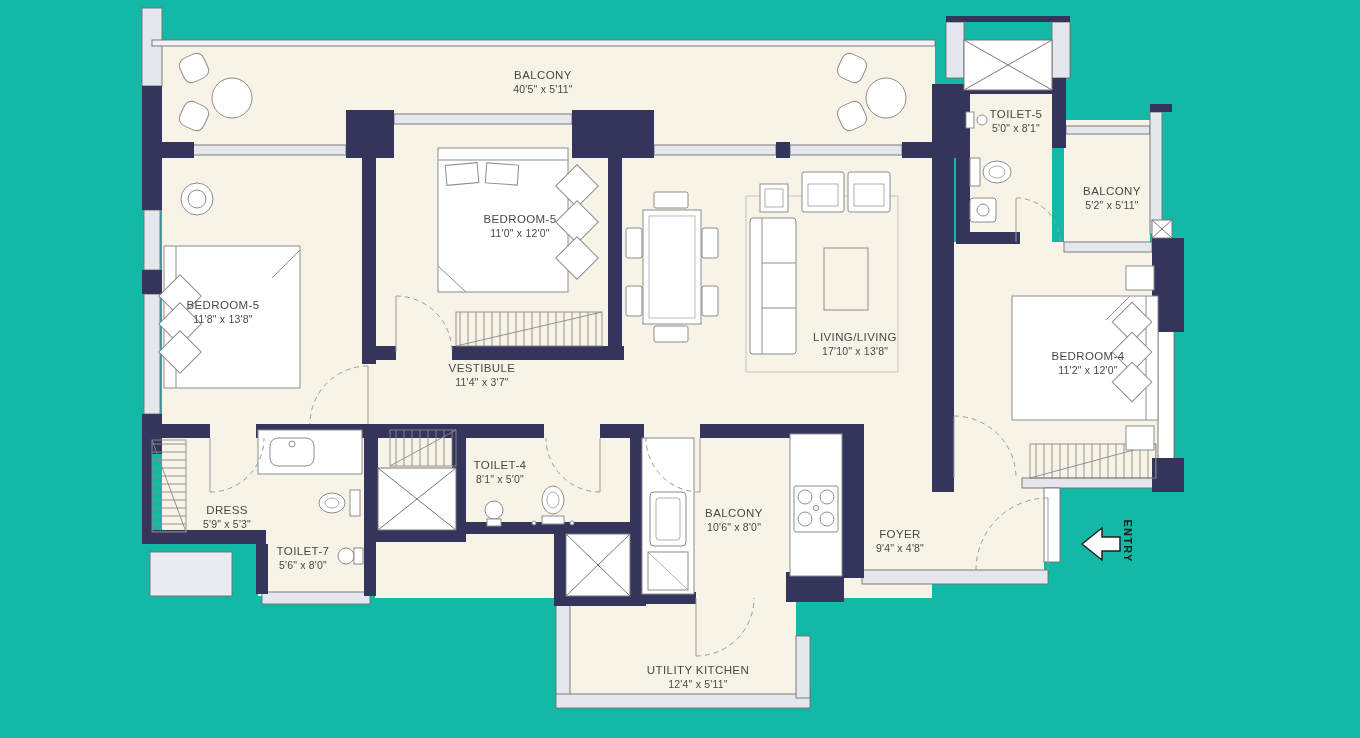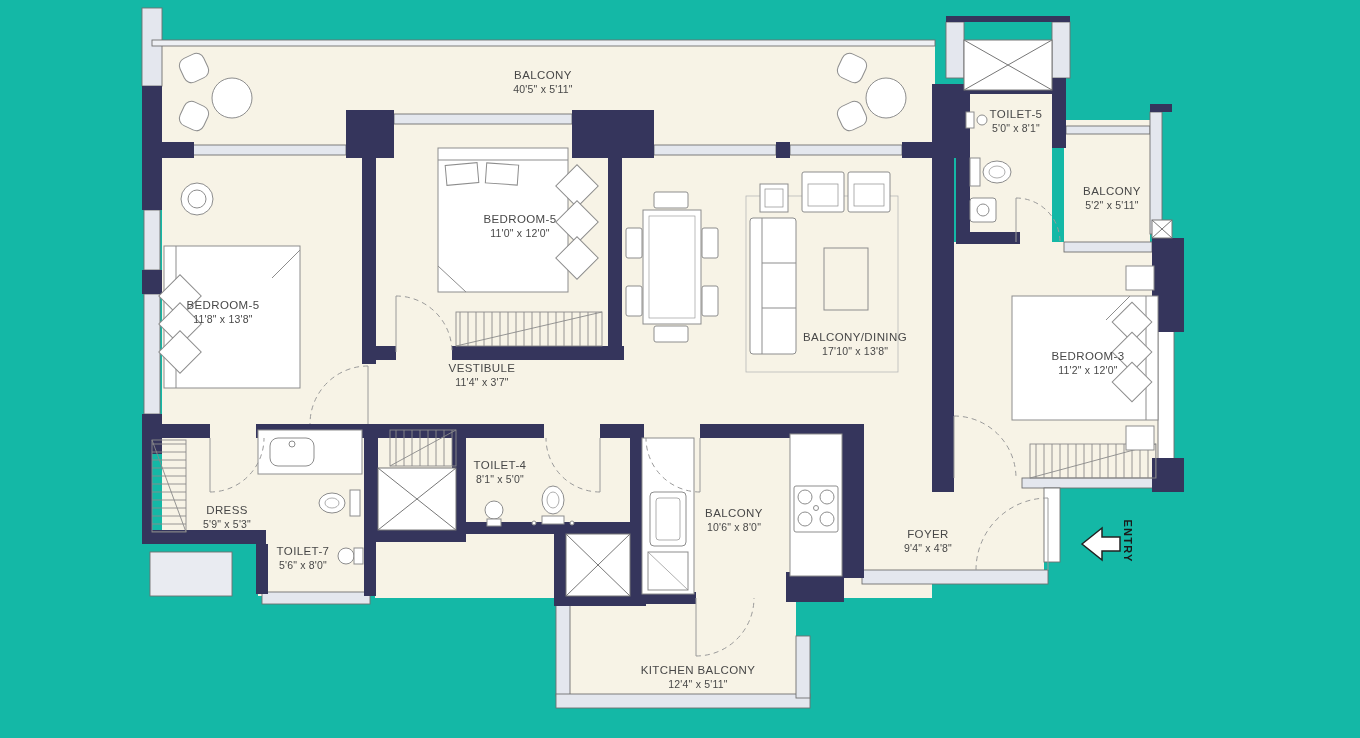--- a/index.html
+++ b/index.html
@@ -294,25 +294,25 @@
 </div>
 <div class="room-label" style="left:520px;top:226px">
   <div class="rn">BEDROOM-5</div>
   <div class="rd">11'0" x 12'0"</div>
 </div>
 <div class="room-label" style="left:223px;top:312px">
   <div class="rn">BEDROOM-5</div>
   <div class="rd">11'8" x 13'8"</div>
 </div>
 <div class="room-label" style="left:855px;top:344px">
-  <div class="rn">BALCONY/DINING</div>
+  <div class="rn">LIVING/LIVING</div>
   <div class="rd">17'10" x 13'8"</div>
 </div>
 <div class="room-label" style="left:1088px;top:363px">
-  <div class="rn">BEDROOM-3</div>
+  <div class="rn">BEDROOM-4</div>
   <div class="rd">11'2" x 12'0"</div>
 </div>
 <div class="room-label" style="left:482px;top:375px">
   <div class="rn">VESTIBULE</div>
   <div class="rd">11'4" x 3'7"</div>
 </div>
 <div class="room-label" style="left:227px;top:517px">
   <div class="rn">DRESS</div>
   <div class="rd">5'9" x 5'3"</div>
 </div>
@@ -321,24 +321,24 @@
   <div class="rd">8'1" x 5'0"</div>
 </div>
 <div class="room-label" style="left:303px;top:558px">
   <div class="rn">TOILET-7</div>
   <div class="rd">5'6" x 8'0"</div>
 </div>
 <div class="room-label" style="left:734px;top:520px">
   <div class="rn">BALCONY</div>
   <div class="rd">10'6" x 8'0"</div>
 </div>
-<div class="room-label" style="left:928px;top:541px">
+<div class="room-label" style="left:900px;top:541px">
   <div class="rn">FOYER</div>
   <div class="rd">9'4" x 4'8"</div>
 </div>
 <div class="room-label" style="left:698px;top:677px">
-  <div class="rn">KITCHEN BALCONY</div>
+  <div class="rn">UTILITY KITCHEN</div>
   <div class="rd">12'4" x 5'11"</div>
 </div>
 
 <div class="entry-label">ENTRY</div>
 
 </div>
 
 </body></html>

